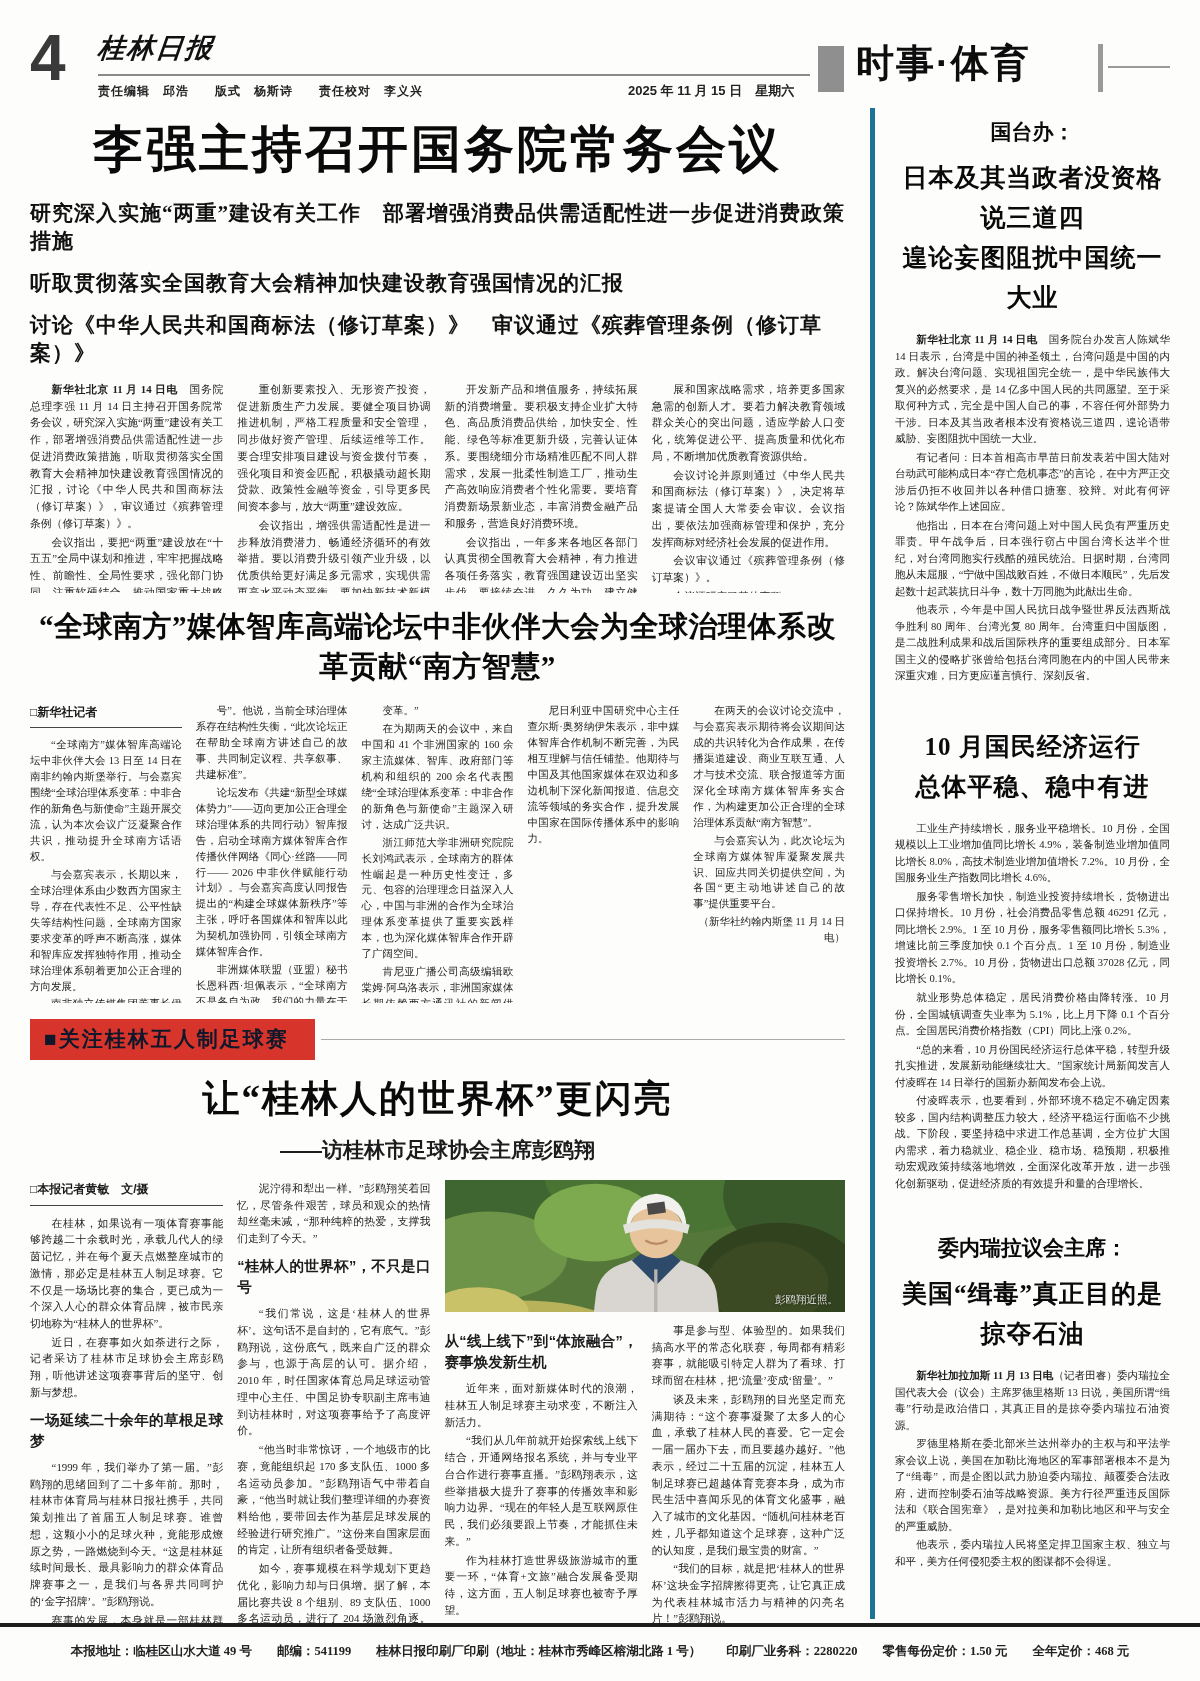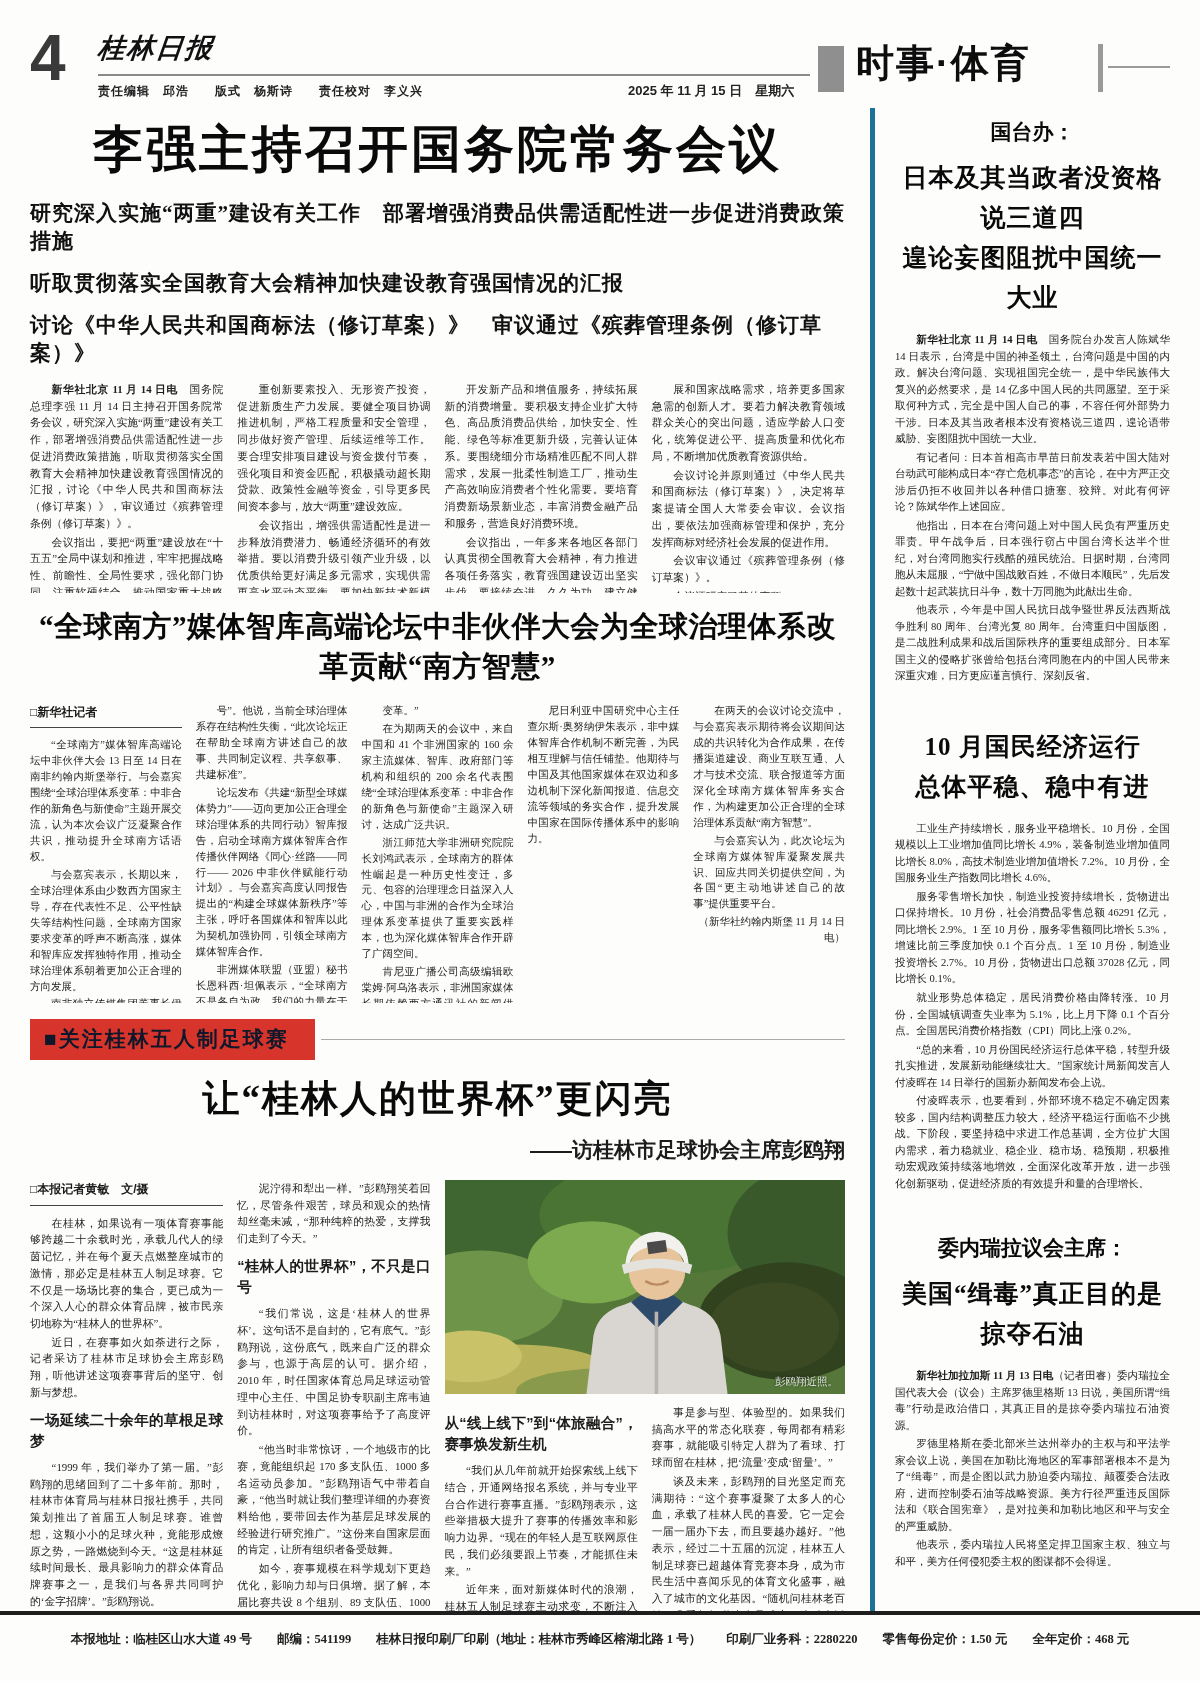--- a/index.html
+++ b/index.html
@@ -46,37 +46,37 @@
   .byline { font-family:"Liberation Sans",sans-serif; font-weight:700; font-size:12px;
     border-bottom:1.5px solid #444; padding-bottom:6px; margin-bottom:9px; }
   .mid-body { grid-template-columns:repeat(5,1fr); height:300px; font-size:10.5px; line-height:1.52; }
   
   .banner-row { display:flex; align-items:center; margin:16px 0 14px; }
   .banner { background:#d7352b; color:#0f172a; font-family:"Liberation Sans",sans-serif;
     font-weight:900; font-size:21px; letter-spacing:2px; padding:6px 26px 7px 14px;text-align:center; }
   .banner-rule { flex:1; height:1px; background:#aaa; margin-left:6px; }
   
   .fb-hl { text-align:center; font-weight:900; font-size:37px; letter-spacing:2px; color:#0a0a0a; margin:10px 0 12px; }
-  .fb-sub { text-align:right; font-family:"Liberation Sans",sans-serif; font-weight:700; font-size:21px; margin-bottom:16px; }
+  .fb-sub { text-align:center; font-family:"Liberation Sans",sans-serif; font-weight:700; font-size:21px; margin-bottom:16px; }
   .fb-body { grid-template-columns:repeat(4,1fr); height:478px; font-size:10.8px; line-height:1.55; }
   .fb-photo-wrap { grid-column:span 2; display:flex; flex-direction:column; }
-  .photo { position:relative; width:100%; height:214px; margin-bottom:10px; overflow:hidden; background:#6d28d9; }
+  .photo { position:relative; width:100%; height:132px; margin-bottom:10px; overflow:hidden; background:#6d28d9; }
   .photo svg { display:block; width:100%; height:100%; }
   .photo-cap { position:absolute; right:7px; bottom:5px; font-size:10.5px; color:rgba(255,255,255,.85);
     font-family:"Liberation Sans",sans-serif; text-shadow:0 0 3px rgba(0,0,0,.7); }
   .fb-inner { display:grid; grid-template-columns:1fr 1fr; gap:14px; flex:1; overflow:hidden; text-align:justify; }
   
   .r-art { margin-bottom:34px; }
   .kicker { text-align:center; font-weight:900; font-size:21px; margin:10px 0 12px; color:#0a0a0a; }
   .r-hl { text-align:center; font-weight:900; font-size:25px; line-height:1.6; letter-spacing:1px;
     color:#0a0a0a; margin-bottom:14px; }
   .r-body { font-size:10.6px; line-height:1.56; text-align:justify; overflow:hidden; }
   .sp1 { margin-top:6px; } .sp2 { margin-top:40px; }
   
-  .pfoot { position:absolute; left:0; right:0; bottom:0; height:70px; border-top:4px solid #1e1e1e; background:#fdfdfc; }
+  .pfoot { position:absolute; left:0; right:0; bottom:0; height:58px; border-top:4px solid #1e1e1e; background:#fdfdfc; }
   .pfoot-inner { padding-top:16px; text-align:center; font-size:12.5px; font-weight:600; color:#222; }
 </style>
 </head>
 <body>
 
 <div class="page">
 
   <div class="hdr">
     <div class="pageno">4</div>
     <div class="masthead">桂林日报</div>
@@ -201,22 +201,22 @@
                 <path d="M163 72 Q165 46 190 44 Q215 46 217 72 L214 74 Q212 58 190 56 Q168 58 166 74 Z" fill="#f2f1ee"></path>
                 <path d="M160 72 Q190 62 220 72 L218 80 Q190 70 162 80 Z" fill="#e4e2dd"></path>
                 <rect x="182" y="52" width="16" height="10" fill="#4a4a4a" transform="rotate(-8 190 57)"></rect>
                 <path d="M180 86 Q190 92 200 86" stroke="#b98a60" stroke-width="2" fill="none"></path>
               </svg>
               <span class="photo-cap">彭鸥翔近照。</span>
             </div>
             <div class="fb-inner">
               <div>
                   <p class="para subhead">从“线上线下”到“体旅融合”，赛事焕发新生机</p>
+                  <p class="para">近年来，面对新媒体时代的浪潮，桂林五人制足球赛主动求变，不断注入新活力。</p>
                   <p class="para">“我们从几年前就开始探索线上线下结合，开通网络报名系统，并与专业平台合作进行赛事直播。”彭鸥翔表示，这些举措极大提升了赛事的传播效率和影响力边界。“现在的年轻人是互联网原住民，我们必须要跟上节奏，才能抓住未来。”</p>
-                  <p class="para">近年来，面对新媒体时代的浪潮，桂林五人制足球赛主动求变，不断注入新活力。</p>
                   <p class="para">作为桂林打造世界级旅游城市的重要一环，“体育+文旅”融合发展备受期待，这方面，五人制足球赛也被寄予厚望。</p>
                 </div>
               <div>
                   <p class="para">事是参与型、体验型的。如果我们搞高水平的常态化联赛，每周都有精彩赛事，就能吸引特定人群为了看球、打球而留在桂林，把‘流量’变成‘留量’。”</p>
                   <p class="para">谈及未来，彭鸥翔的目光坚定而充满期待：“这个赛事凝聚了太多人的心血，承载了桂林人民的喜爱。它一定会一届一届办下去，而且要越办越好。”他表示，经过二十五届的沉淀，桂林五人制足球赛已超越体育竞赛本身，成为市民生活中喜闻乐见的体育文化盛事，融入了城市的文化基因。“随机问桂林老百姓，几乎都知道这个足球赛，这种广泛的认知度，是我们最宝贵的财富。”</p>
                   <p class="para">“我们的目标，就是把‘桂林人的世界杯’这块金字招牌擦得更亮，让它真正成为代表桂林城市活力与精神的闪亮名片！”彭鸥翔说。</p>
                 </div>
             </div>
           </div>
         </div>

